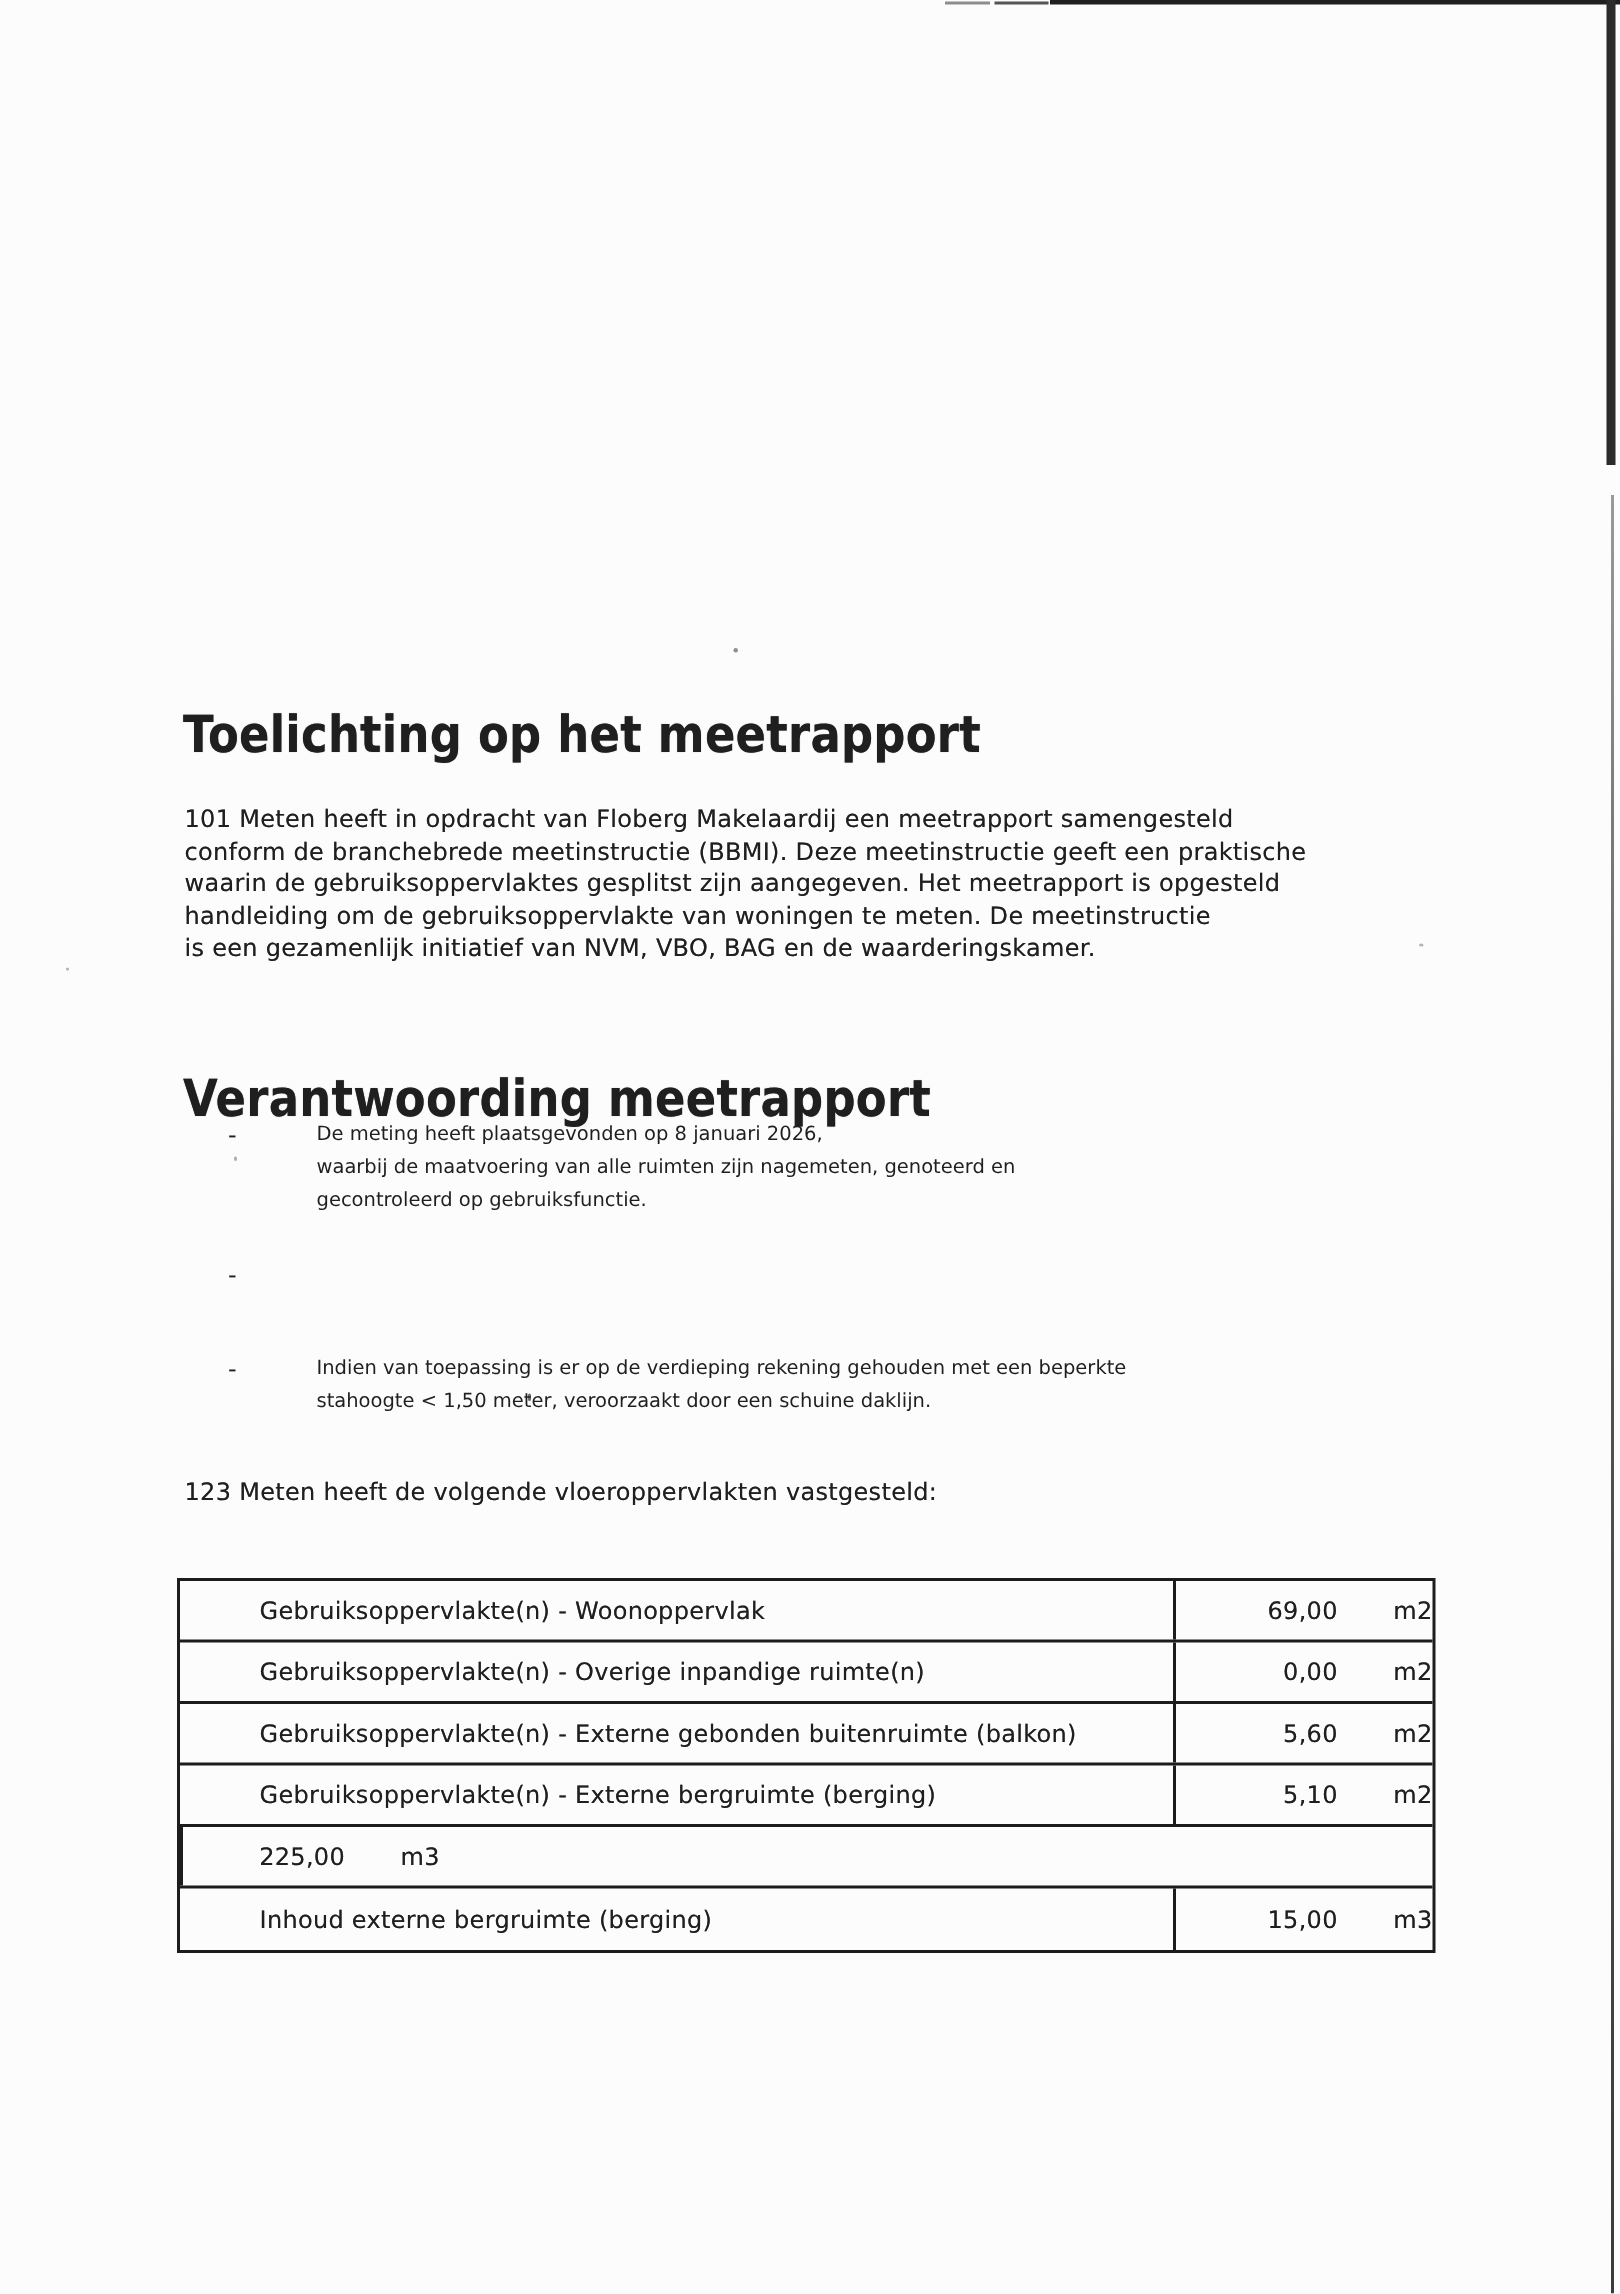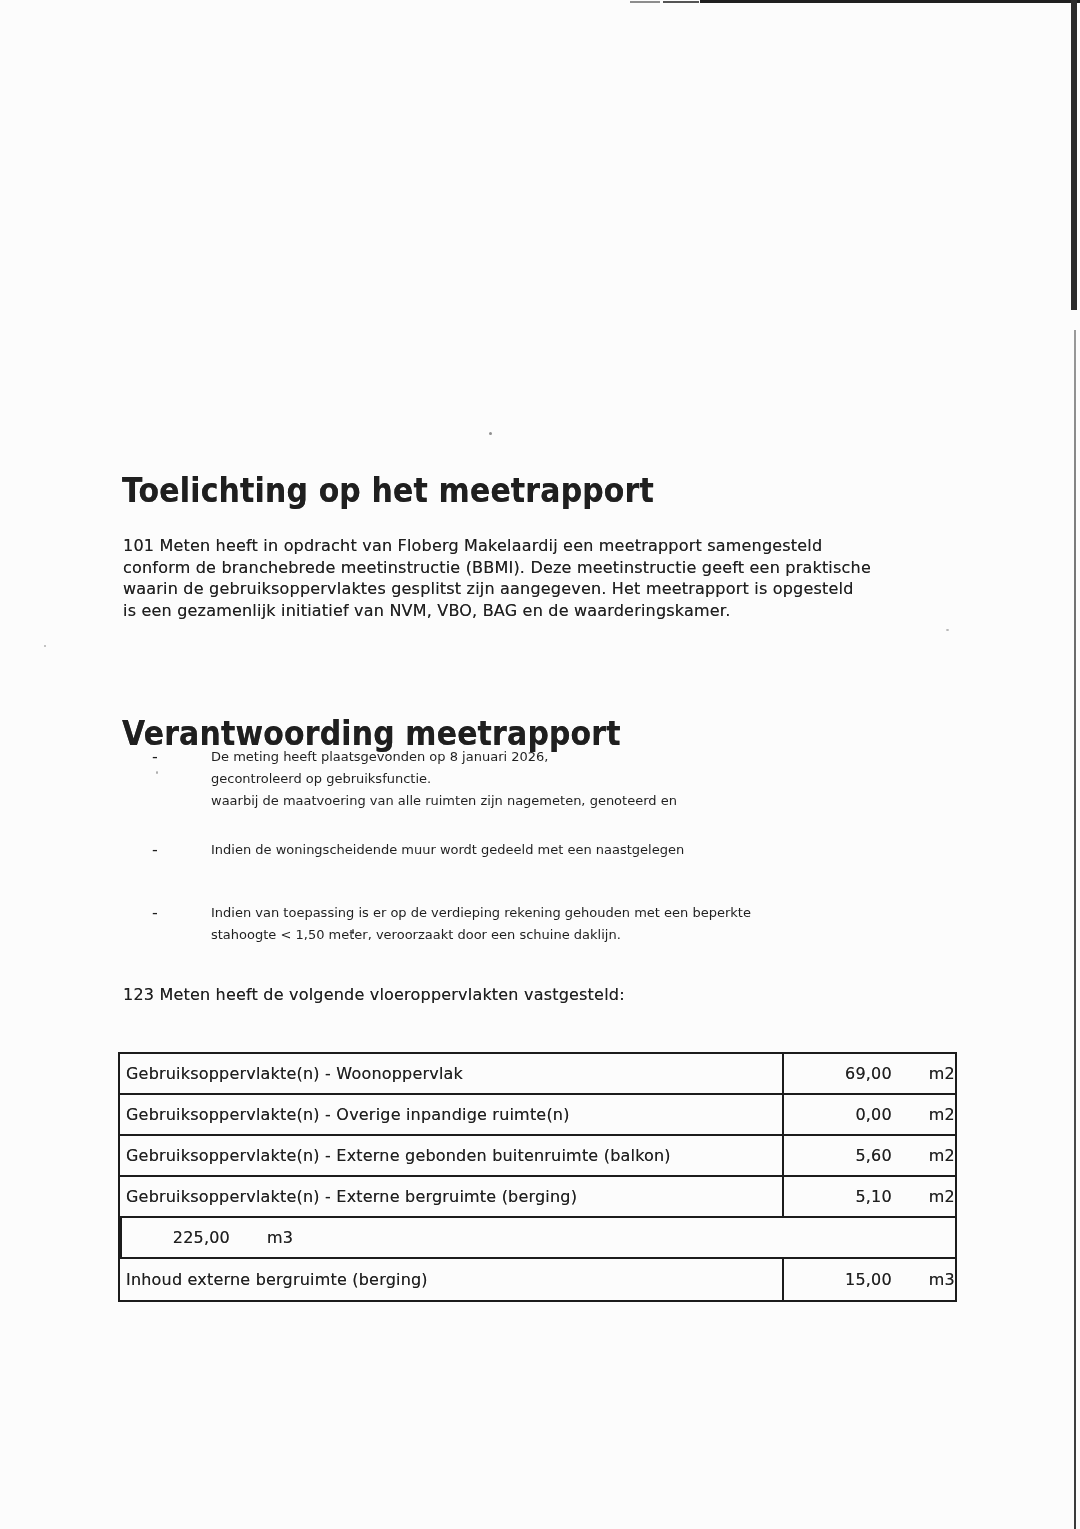--- a/index.html
+++ b/index.html
@@ -45,21 +45,21 @@
   }
   .t-row{
     display:flex;height:41px;box-sizing:border-box;
     border-bottom:2px solid var(--border,#1c1c1c);
     font-size:16px;letter-spacing:0.2px;
     text-shadow:0 0 0.4px rgba(25,25,25,.65);
   }
   .t-row:last-child{border-bottom:none;}
   .t-label{
     width:784px;box-sizing:border-box;display:flex;align-items:center;
-    padding-left:6px;white-space:nowrap;overflow:hidden;
+    padding-left:6px;white-space:nowrap;overflow:hidden;margin-left:47px;
   }
   .t-vals{
     flex:1;display:flex;align-items:center;box-sizing:border-box;
     border-left:2px solid var(--border,#1c1c1c);
   }
   .t-value{width:90px;text-align:right;padding-left:18px;}
   .t-unit{margin-left:37px;}
 
   
   .artifact{position:absolute;}
@@ -89,38 +89,38 @@
 <div class="speck" id="speck-3"></div>
 <div class="speck" id="speck-4"></div>
 <div class="speck" id="speck-5"></div>
 
 <h1 class="abs heading" id="page-title">Toelichting op het meetrapport</h1>
 
 <div class="abs bodytext" id="intro-paragraph">
     <div class="text-line">101 Meten heeft in opdracht van Floberg Makelaardij een meetrapport samengesteld</div>
     <div class="text-line">conform de branchebrede meetinstructie (BBMI). Deze meetinstructie geeft een praktische</div>
     <div class="text-line">waarin de gebruiksoppervlaktes gesplitst zijn aangegeven. Het meetrapport is opgesteld</div>
+    <div class="text-line">handleiding om de gebruiksoppervlakte van woningen te meten. De meetinstructie</div>
     <div class="text-line">is een gezamenlijk initiatief van NVM, VBO, BAG en de waarderingskamer.</div>
   </div>
 
 <h2 class="abs heading" id="section-title">Verantwoording meetrapport</h2>
 
 <div class="abs" id="bullet-list">
     <div class="bullet-item">
       <span class="bullet-marker">-</span>
       <div class="bullet-lines">
         <div class="text-line">De meting heeft plaatsgevonden op 8 januari 2026,</div>
+        <div class="text-line">waarbij de maatvoering van alle ruimten zijn nagemeten, genoteerd en</div>
         <div class="text-line">gecontroleerd op gebruiksfunctie.</div>
-        <div class="text-line">waarbij de maatvoering van alle ruimten zijn nagemeten, genoteerd en</div>
       </div>
     </div>
     <div class="bullet-item">
       <span class="bullet-marker">-</span>
       <div class="bullet-lines">
-        <div class="text-line">Indien de woningscheidende muur wordt gedeeld met een naastgelegen</div>
       </div>
     </div>
     <div class="bullet-item">
       <span class="bullet-marker">-</span>
       <div class="bullet-lines">
         <div class="text-line">Indien van toepassing is er op de verdieping rekening gehouden met een beperkte</div>
         <div class="text-line">stahoogte &lt; 1,50 meter, veroorzaakt door een schuine daklijn.</div>
       </div>
     </div>
   </div>

